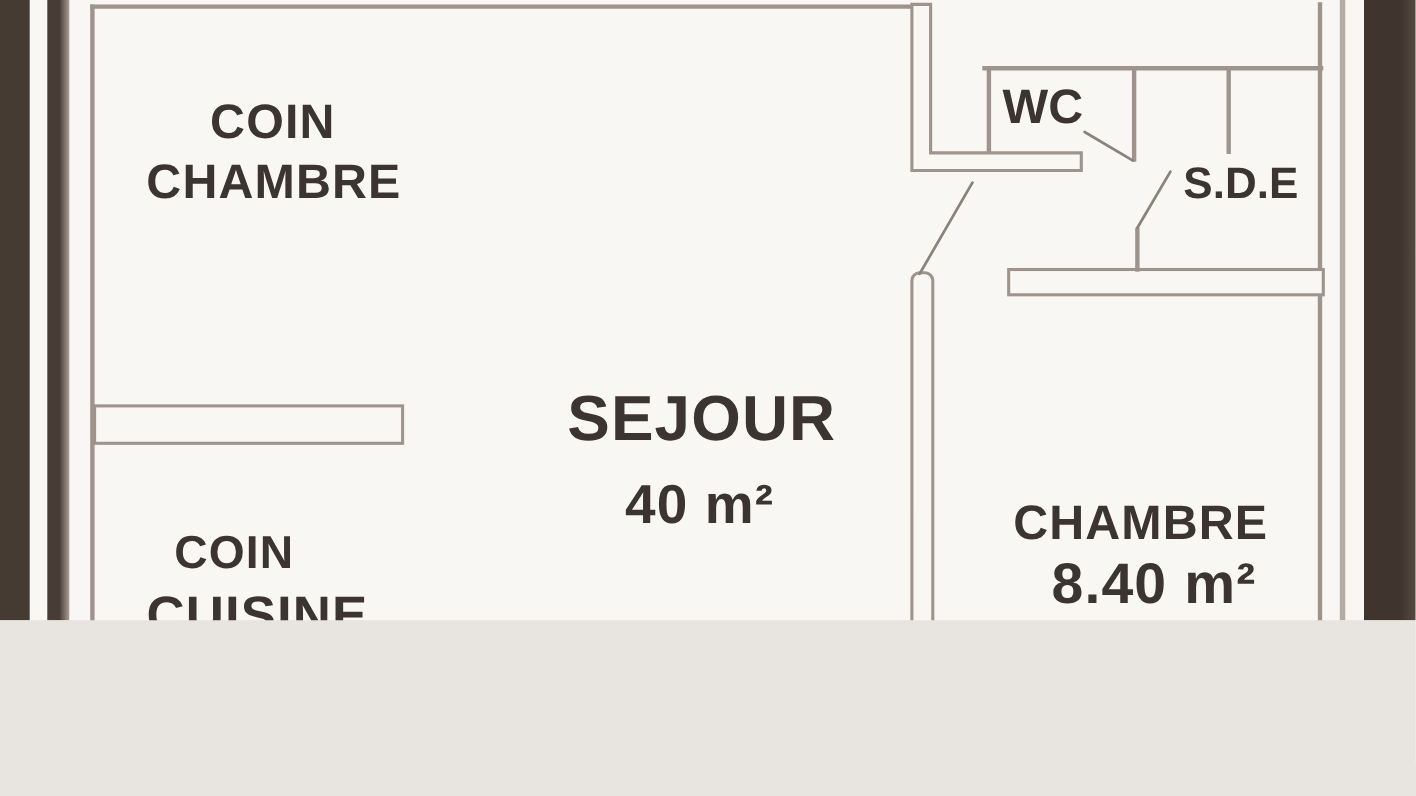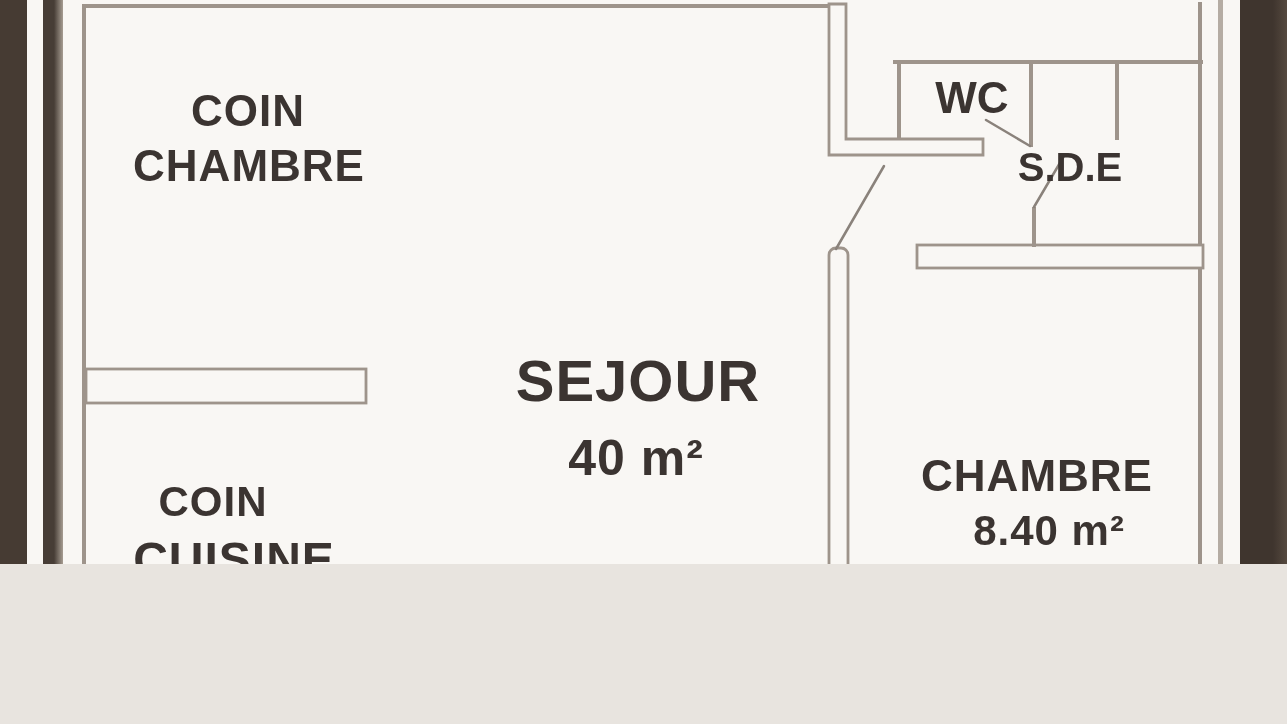--- a/index.html
+++ b/index.html
@@ -84,18 +84,18 @@
   <div class="label" style="left:248px;top:111px;font-size:44px;">COIN</div>
   <div class="label" style="left:249px;top:166px;font-size:44px;">CHAMBRE</div>
 
   <div class="label" style="left:638px;top:381px;font-size:58px;text-align:right;">SEJOUR</div>
   <div class="label" style="left:636px;top:446px;font-size:50px;margin-top:12px;">40 m²</div>
 
   <div class="label" style="left:213px;top:502px;font-size:42px;">COIN</div>
   <div class="label" style="left:234px;top:560px;font-size:48px;">CUISINE</div>
 
   <div class="label" style="left:1037px;top:476px;font-size:44px;">CHAMBRE</div>
-  <div class="label" style="left:1049px;top:531px;font-size:42px;">8.40 m²</div>
+  <div class="label" style="left:1049px;top:531px;font-size:52px;">8.40 m²</div>
 
-  <div class="label" style="left:948px;top:98px;font-size:44px;letter-spacing:0;margin-left:24px;">WC</div>
-  <div class="label" style="left:1070px;top:167px;font-size:40px;letter-spacing:0;">S.D.E</div>
+  <div class="label" style="left:948px;top:98px;font-size:44px;letter-spacing:0;">WC</div>
+  <div class="label" style="left:1128px;top:167px;font-size:40px;letter-spacing:0;">S.D.E</div>
 
 </div>
 
 </body></html>

